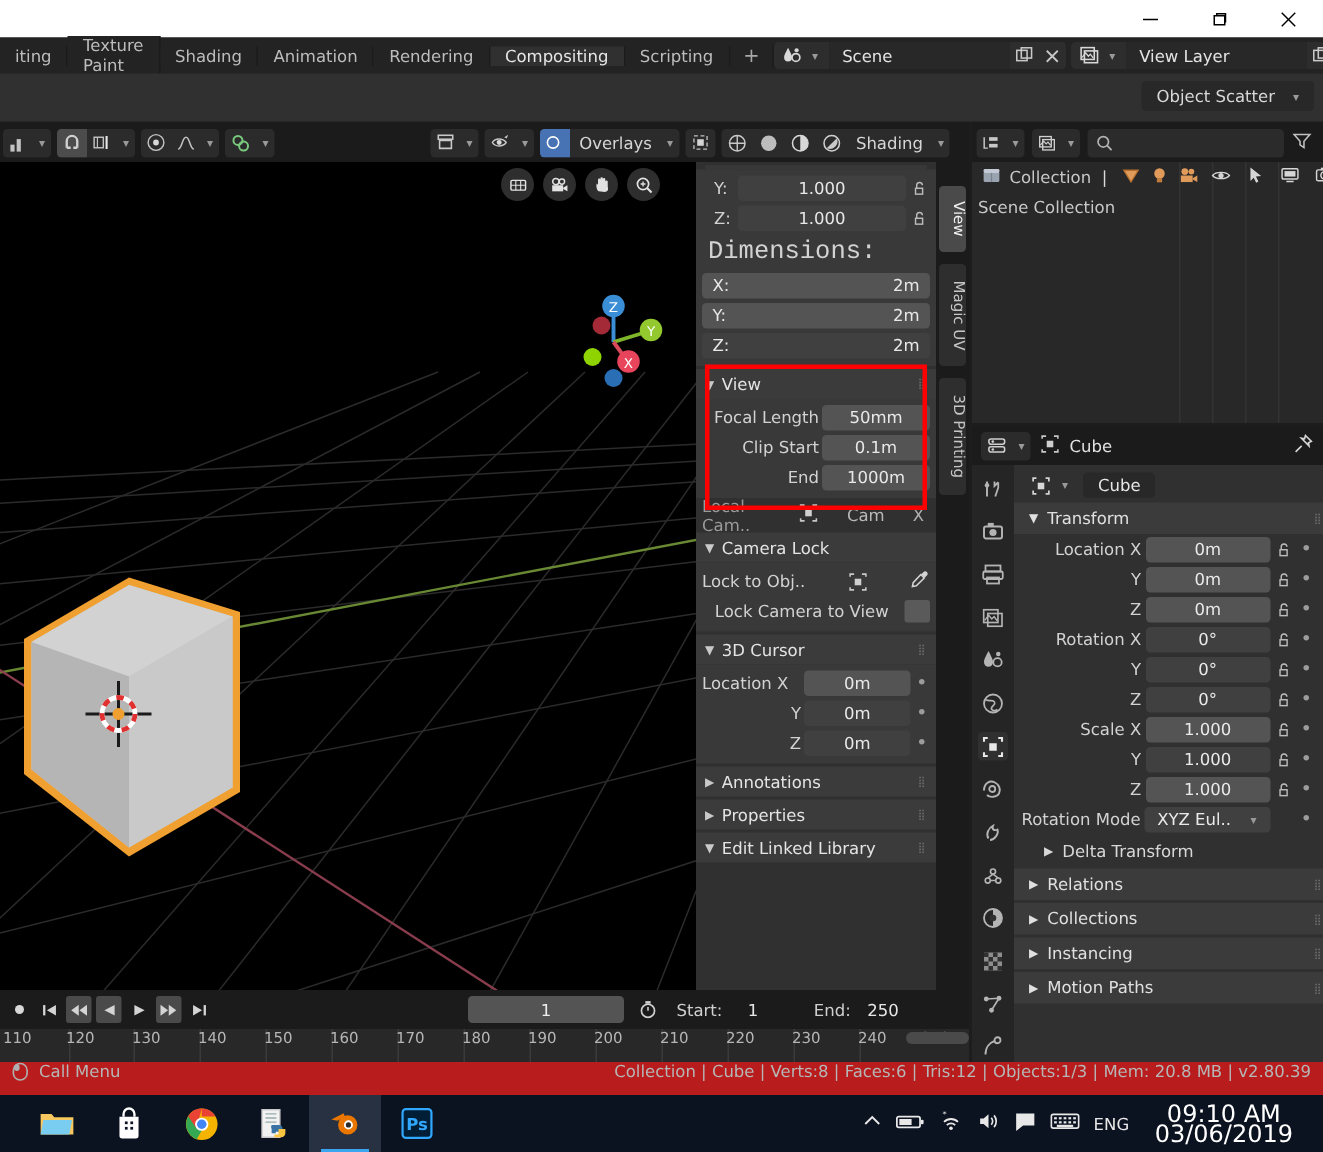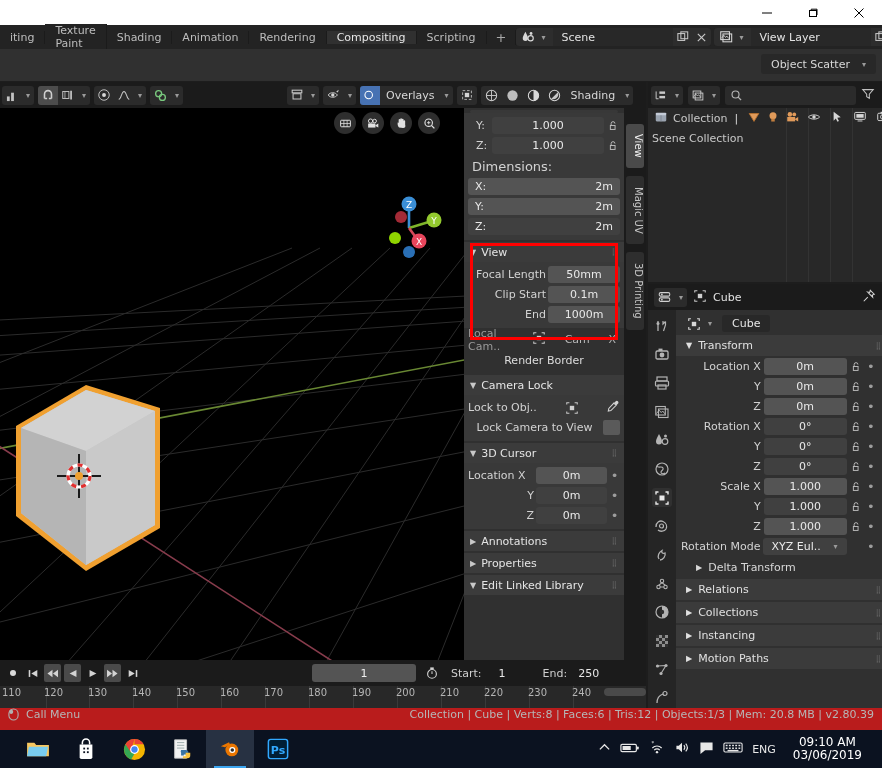--- a/index.html
+++ b/index.html
@@ -105,21 +105,21 @@
   .lockicon { width: 14px; display:flex; align-items:center; justify-content:center; color:#bdbdbd; }
   .dot { width: 11px; text-align: center; color: #9c9c9c; font-size: 13px; line-height: 11px; }
 
   .phead {
     display: flex; align-items: center; height: 20px; padding: 0 6px;
     background: #3b3b3b; color: #e4e4e4; font-size: 11px; gap: 5px; margin-top: 2px;
   }
   .phead .tri { font-size: 8px; color: #c9c9c9; }
   .grip { margin-left: auto; color: #6f6f6f; letter-spacing: 1px; font-size: 7px; }
   .sect { background: #393939; padding: 2px 0 3px 0; }
-  .section-label { font-size: 13px; color: #d2d2d2; padding: 3px 0 2px 8px; }
+  .section-label { font-size: 17px; color: #d2d2d2; padding: 3px 0 2px 8px; font-family: Liberation Mono, monospace; }
 
   .redbox {
     position: absolute; left: 470px; top: 243px; width: 148px; height: 97px;
     border: 3px solid #ff0000; z-index: 9; pointer-events: none;
   }
 
   
   .outliner {
     position: absolute; left: 648px; top: 82px; width: 234px; height: 200px;
     background: #282828;
@@ -175,21 +175,21 @@
     font-size: 11px; color: #b6b6b6;
   }
   .status-right { margin-left: auto; }
 
   
   .taskbar { position: absolute; left: 0; top: 730px; width: 882px; height: 38px; background: #0b1220; display: flex; align-items: center; }
   .tbicon { width: 48px; height: 38px; display: flex; align-items: center; justify-content: center; position: relative; }
   .tbicon.active { background: #273142; }
   .tbicon.active::after { content:""; position:absolute; left:8px; right:8px; bottom:0; height:2px; background:#3ba5f0; }
   .tray { margin-left: auto; display: flex; align-items: center; gap: 9px; padding-right: 12px; color: #e8e8e8; }
-  .clock { text-align: center; font-size: 12px; line-height: 13px; padding: 0 8px; color: #fff; }
+  .clock { text-align: center; font-size: 16px; line-height: 13px; padding: 0 8px; color: #fff; }
 </style>
 </head>
 <body>
 
 <div id="app">
 
   <div class="winbar">
     <div class="winbtn">
       <svg width="12" height="12" viewBox="0 0 12 12">
           <line x1="1" y1="6" x2="11" y2="6" stroke="#000" stroke-width="1"></line>
@@ -578,21 +578,20 @@
       <span class="plabel" style="width:62px;color:#9a9a9a">Local Cam..</span>
       <span>
         <svg width="14" height="14" viewBox="0 0 16 16">
             <path d="M2 4 V2 h3 M11 2 h3 v2 M14 12 v2 h-3 M5 14 H2 v-2" fill="none" stroke="#c8c8c8" stroke-width="1.2"></path>
             <rect x="5.5" y="5.5" width="5" height="5" fill="#d0d0d0"></rect>
           </svg>
       </span>
       <span style="flex:1;font-size:11px;color:#b9b9b9;text-align:center">Cam</span>
       <span style="color:#b0b0b0;padding-right:4px">X</span>
     </div>
-    <div style="text-align:center;font-size:11px;color:#dcdcdc;padding:4px 0 6px 0">Render Border</div>
 
     <div class="phead">
       <span class="tri">▼</span>
       <span>Camera Lock</span>
     </div>
     <div class="sect">
       <div class="prow">
         <span class="plabel" style="width:70px">Lock to Obj..</span>
         <span style="flex:1;display:flex;align-items:center;justify-content:center">
           <svg width="14" height="14" viewBox="0 0 16 16">

